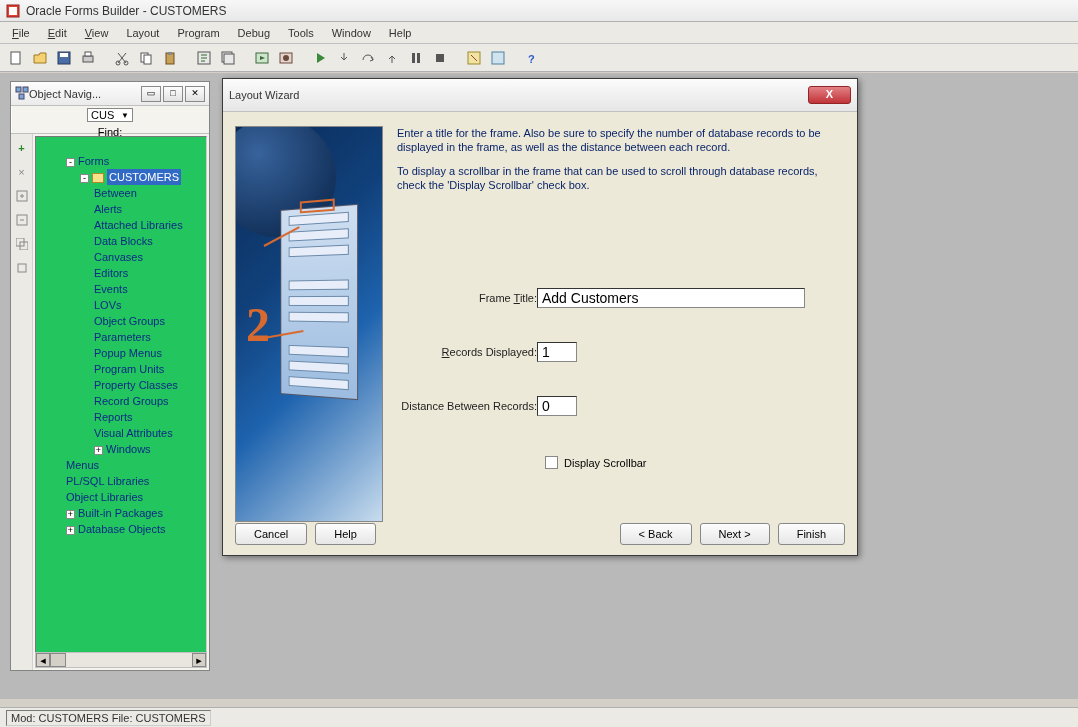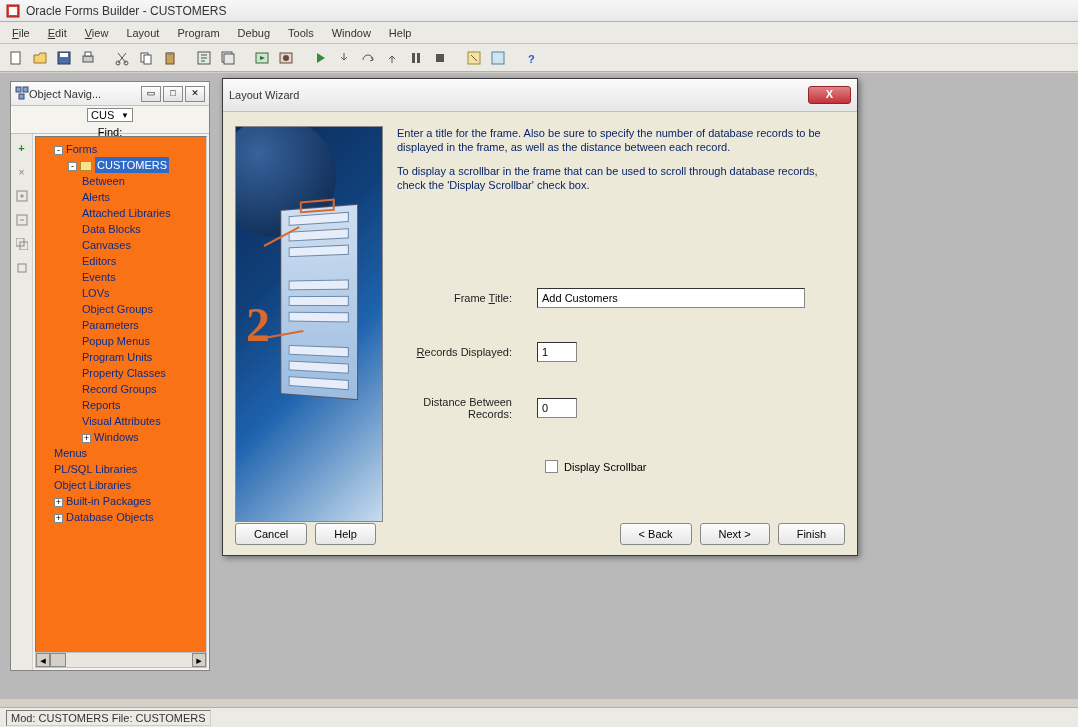--- a/index.html
+++ b/index.html
@@ -28,21 +28,21 @@
 .select-box { width: 46px; height: 20px; border: 1px solid #888; background: #fff; display: flex; align-items: center; padding: 0 3px; font-size: 11px; }
 .select-box .arrow { margin-left: auto; font-size: 8px; }
 .find-label { font-size: 11px; }
 .find-input { flex: 1; height: 20px; border: 1px solid #888; background: #fff; padding: 0 3px; font-size: 11px; }
 .find-icon { width: 16px; height: 16px; }
 
 .nav-body { display: flex; height: calc(100% - 52px); }
 .nav-sidebar { width: 22px; background: #eceae5; border-right: 1px solid #d0d0d0; display: flex; flex-direction: column; align-items: center; padding-top: 6px; gap: 8px; }
 .side-btn { width: 16px; height: 16px; display:flex; align-items:center; justify-content:center; cursor:default; }
 
-.nav-tree { flex: 1; background: #f97316; border: 1px inset #ccc; margin: 2px; overflow: auto; padding: 4px; position: relative; }
+.nav-tree { flex: 1; background: #22c55e; border: 1px inset #ccc; margin: 2px; overflow: auto; padding: 16px; position: relative; }
 .tree-node { white-space: nowrap; color: #0b2b86; font-size: 11px; line-height: 16px; }
 .tree-node.selected { background: #316ac5; color: #fff; padding: 0 2px; display:inline-block; }
 .node-toggle { display:inline-block; width: 9px; height: 9px; border: 1px solid #888; background: #fff; text-align: center; line-height: 7px; font-size: 9px; margin-right: 3px; vertical-align: middle; color:#000; }
 .node-icon { display:inline-block; width:12px; height:10px; background:#f6e28b; border:1px solid #b08b2b; margin-right:3px; vertical-align:middle; }
 .tree ul { list-style: none; padding-left: 14px; }
 .tree li { position: relative; }
 .hscroll { position:absolute; bottom:2px; left:24px; right:2px; height:16px; background:#e8e6df; border:1px solid #c0c0c0; display:flex; }
 .hscroll .thumb { position:absolute; left:14px; width:16px; top:0; bottom:0; background:#d4d0c8; border:1px solid #888; }
 .hscroll .arrow { width:14px; background:#d4d0c8; border:1px solid #888; text-align:center; }
 .hscroll .arrow.r { margin-left:auto; }
@@ -51,23 +51,23 @@
 .wiz-titlebar { height: 24px; background: linear-gradient(#fbfbfb,#e6e6e6); border-bottom: 1px solid #c0c0c0; display: flex; align-items: center; padding: 16px 6px; }
 .wiz-title { flex: 1; color: #333; }
 .close-btn { width: 43px; height: 18px; background: linear-gradient(#e38185,#c03338); border: 1px solid #902427; border-radius: 3px; color: #fff; font-weight: bold; text-align: center; line-height: 14px; cursor: default; }
 
 .wiz-body { padding: 14px 12px 8px 12px; display: flex; gap: 14px; height: 410px; }
 .wiz-image { width: 148px; height: 396px; border: 1px solid #888; background: linear-gradient(135deg,#0b2a56 0%, #10407a 35%, #1e63ae 60%, #c8dcee 100%); position: relative; overflow:hidden; }
 .wiz-content { flex: 1; }
 .wiz-text { color: #0a246a; font-size: 11px; line-height: 14px; margin-bottom: 10px; }
 
 .form-row { display: flex; align-items: center; margin-top: 26px; }
-.form-label { width: 140px; text-align: right; padding-right: 25px; color: #222; }
+.form-label { width: 140px; text-align: right; padding-right: 0; color: #222; }
 .form-label u { text-decoration: underline; }
-.form-input { border: 1px inset #888; background: #fff; height: 20px; padding: 0 4px; font-size: 11px; }
+.form-input { border: 1px inset #888; background: #fff; height: 20px; padding: 0 4px; font-size: 14px; }
 .form-input.w-long { width: 268px; }
 .form-input.w-short { width: 40px; }
 .checkbox-row { display:flex; align-items:center; margin-top: 40px; margin-left: 148px; gap: 6px; }
 .fake-checkbox { width:13px; height:13px; border:1px solid #888; background:#fff; }
 
 .wiz-buttons { position:absolute; left:12px; right:12px; bottom:10px; display:flex; gap:8px; }
 .wiz-btn { height: 22px; padding: 0 18px; background: linear-gradient(#fdfdfd,#e6e6e6); border:1px solid #888; border-radius:3px; font-size:11px; cursor:default; }
 .wiz-buttons .spacer { flex:1; }
 
 .statusbar { position:absolute; left:0; right:0; bottom:0; height:20px; background:#eceae5; border-top:1px solid #b0b0b0; display:flex; align-items:center; padding:0 6px; font-size:11px; color:#333; }

